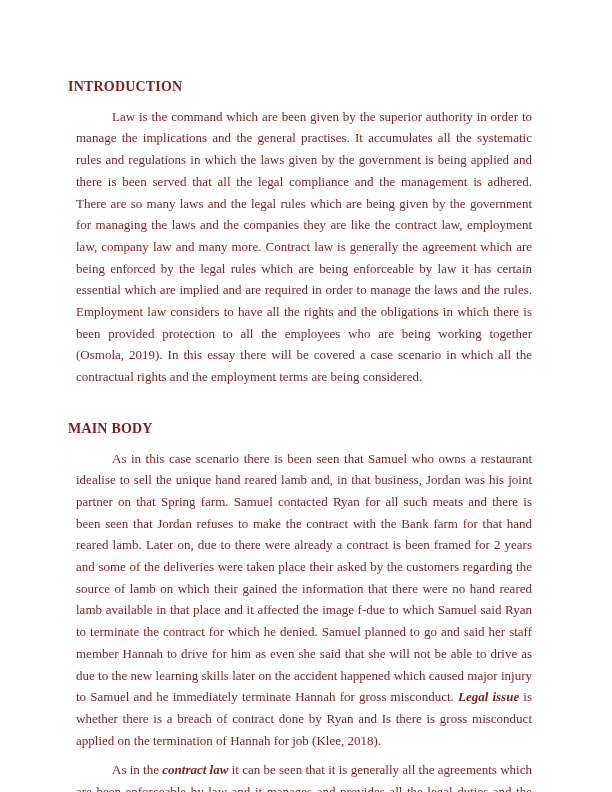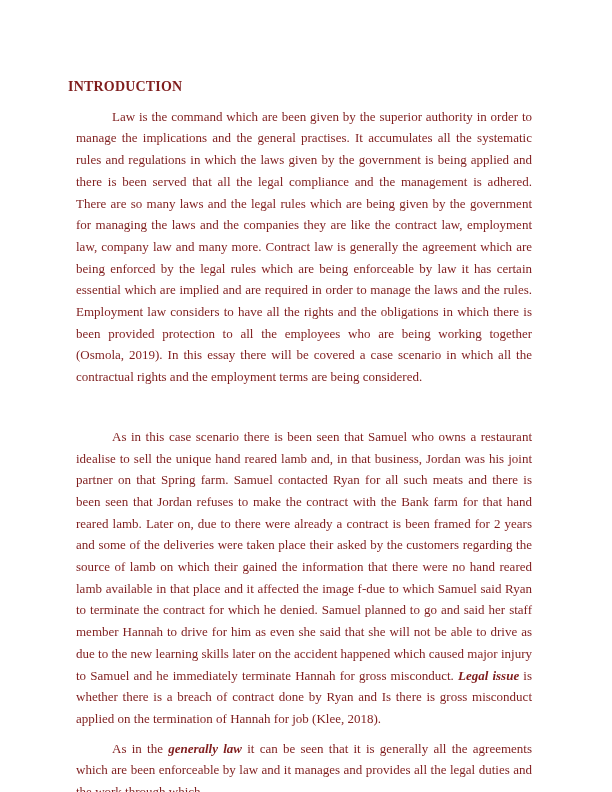--- a/index.html
+++ b/index.html
@@ -45,18 +45,19 @@
 <body>
 
 <div class="page">
 
   <h2 class="heading">INTRODUCTION</h2>
 
   <p class="para"><span>Law is the command which are been given by the superior authority in order to manage the implications and the general practises. It accumulates all the systematic rules and regulations in which the laws given by the government is being applied and there is been served that all the legal compliance and the management is adhered. There are so many laws and the legal rules which are being given by the government for managing the laws and the companies they are like the contract law, employment law, company law and many more. Contract law is generally the agreement which are being enforced by the legal rules which are being enforceable by law it has certain essential which are implied and are required in order to manage the laws and the rules. Employment law considers to have all the rights and the obligations in which there is been provided protection to all the employees who are being working together (Osmola, 2019). In this essay there will be covered a case scenario in which all the contractual rights and the employment terms are being considered.</span></p>
 
   <div class="blank-line"></div>
 
+  <h2 class="heading">MAIN BODY</h2>
 
   <p class="para"><span>As in this case scenario there is been seen that Samuel who owns a restaurant idealise to sell the unique hand reared lamb and, in that business, Jordan was his joint partner on that Spring farm. Samuel contacted Ryan for all such meats and there is been seen that Jordan refuses to make the contract with the Bank farm for that hand reared lamb. Later on, due to there were already a contract is been framed for 2 years and some of the deliveries were taken place their asked by the customers regarding the source of lamb on which their gained the information that there were no hand reared lamb available in that place and it affected the image f-due to which Samuel said Ryan to terminate the contract for which he denied. Samuel planned to go and said her staff member Hannah to drive for him as even she said that she will not be able to drive as due to the new learning skills later on the accident happened which caused major injury to Samuel and he immediately terminate Hannah for gross misconduct. </span><span class="bi">Legal issue</span><span> is whether there is a breach of contract done by Ryan and Is there is gross misconduct applied on the termination of Hannah for job (Klee, 2018).</span></p>
 
-  <p class="para"><span>As in the </span><span class="bi">generally law</span><span> it can be seen that it is generally all the agreements which are been enforceable by law and it manages and provides all the legal duties and the work through which</span></p>
+  <p class="para"><span>As in the </span><span class="bi">contract law</span><span> it can be seen that it is generally all the agreements which are been enforceable by law and it manages and provides all the legal duties and the work through which</span></p>
 
 </div>
 
 </body></html>

